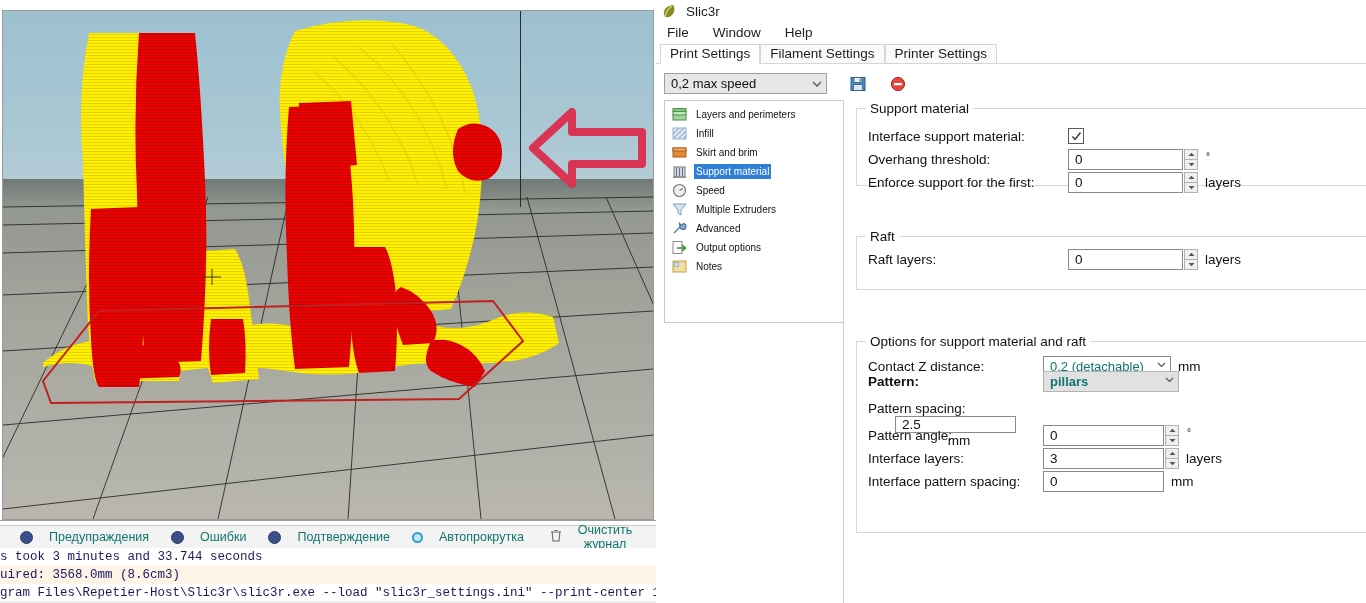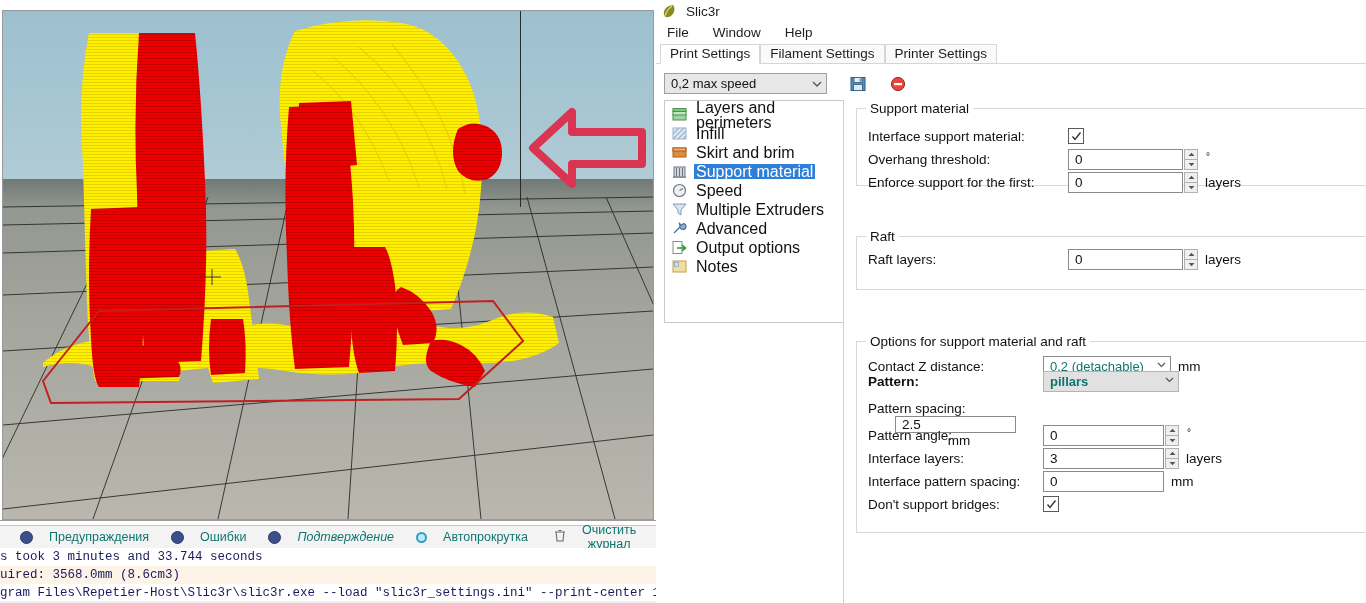--- a/index.html
+++ b/index.html
@@ -46,21 +46,21 @@
          display:flex;align-items:center;padding:0 2px 0 6px;font-size:13px;box-sizing:border-box;}
   .combo .cval{flex:1;color:#111;}
   .chev{width:14px;height:14px;}
   .iconbtn{width:18px;height:18px;display:flex;align-items:center;justify-content:center;}
 
   
   .tree{position:absolute;left:8px;top:36px;width:180px;height:223px;
         border:1px solid #c8c8c8;background:#fff;padding:4px 0 0 0;box-sizing:border-box;}
   .tree-item{height:19px;display:flex;align-items:center;padding-left:6px;cursor:default;}
   .tree-item .ti-icon{width:17px;height:15px;margin-right:6px;position:relative;flex:0 0 17px;}
-  .tree-item .ti-label{font-size:16px;color:#111;padding:0 2px;line-height:15px;}
+  .tree-item .ti-label{font-size:10px;color:#111;padding:0 2px;line-height:15px;}
   .tree-item.selected .ti-label{background:#2f7fd8;color:#fff;}
 
   .vdiv{position:absolute;left:187px;top:36px;width:1px;height:526px;background:#d0d0d0;}
 
   
   .settings{position:absolute;left:200px;top:32px;right:-60px;bottom:0;}
   .groupbox{position:absolute;border:1px solid #d8d8d8;}
   .gb-title{position:absolute;top:-8px;left:9px;background:#fff;padding:0 4px;font-size:13.5px;color:#111;}
   .field-row{position:absolute;display:flex;align-items:center;height:22px;}
   .flabel{font-size:13.5px;color:#111;}
@@ -188,21 +188,21 @@
   <div class="logpanel">
     <div class="logtoolbar">
       <div class="lt-item" style="margin-left:14px;">
         <span class="radio on"></span>
         <span class="lbl">Предупраждения</span>
       </div>
       <div class="lt-item" style="margin-left:10px;">
         <span class="radio on"></span>
         <span class="lbl">Ошибки</span>
       </div>
-      <div class="lt-item" style="margin-left:10px;font-style:italic;">
+      <div class="lt-item" style="margin-left:10px;">
         <span class="radio on"></span>
         <span class="lbl">Подтверждение</span>
       </div>
       <div class="lt-item" style="margin-left:10px;">
         <span class="radio off"></span>
         <span class="lbl">Автопрокрутка</span>
       </div>
       <div class="lt-item" style="margin-left:14px;">
         <span>
           <svg width="12" height="13" viewBox="0 0 12 13">
@@ -519,25 +519,17 @@
           </span>
           <span class="unit">layers</span>
         </div>
 
         <div class="field-row" style="left:12px;top:374px;">
           <span class="flabel" style="width:175px;">Interface pattern spacing:</span>
           <span class="txtbox" style="width:121px;">0</span>
           <span class="unit">mm</span>
         </div>
 
-        <div class="field-row" style="left:12px;top:397px;">
-          <span class="flabel" style="width:175px;">Don't support bridges:</span>
-          <span class="chk">
-            <svg width="11" height="11" viewBox="0 0 11 11">
-                <path d="M1.5,5.5 L4,8.5 L9.5,1.5" fill="none" stroke="#333" stroke-width="1.4"></path>
-              </svg>
-          </span>
-        </div>
 
       </div>
     </div>
   </div>
 </div>
 
 </body></html>

